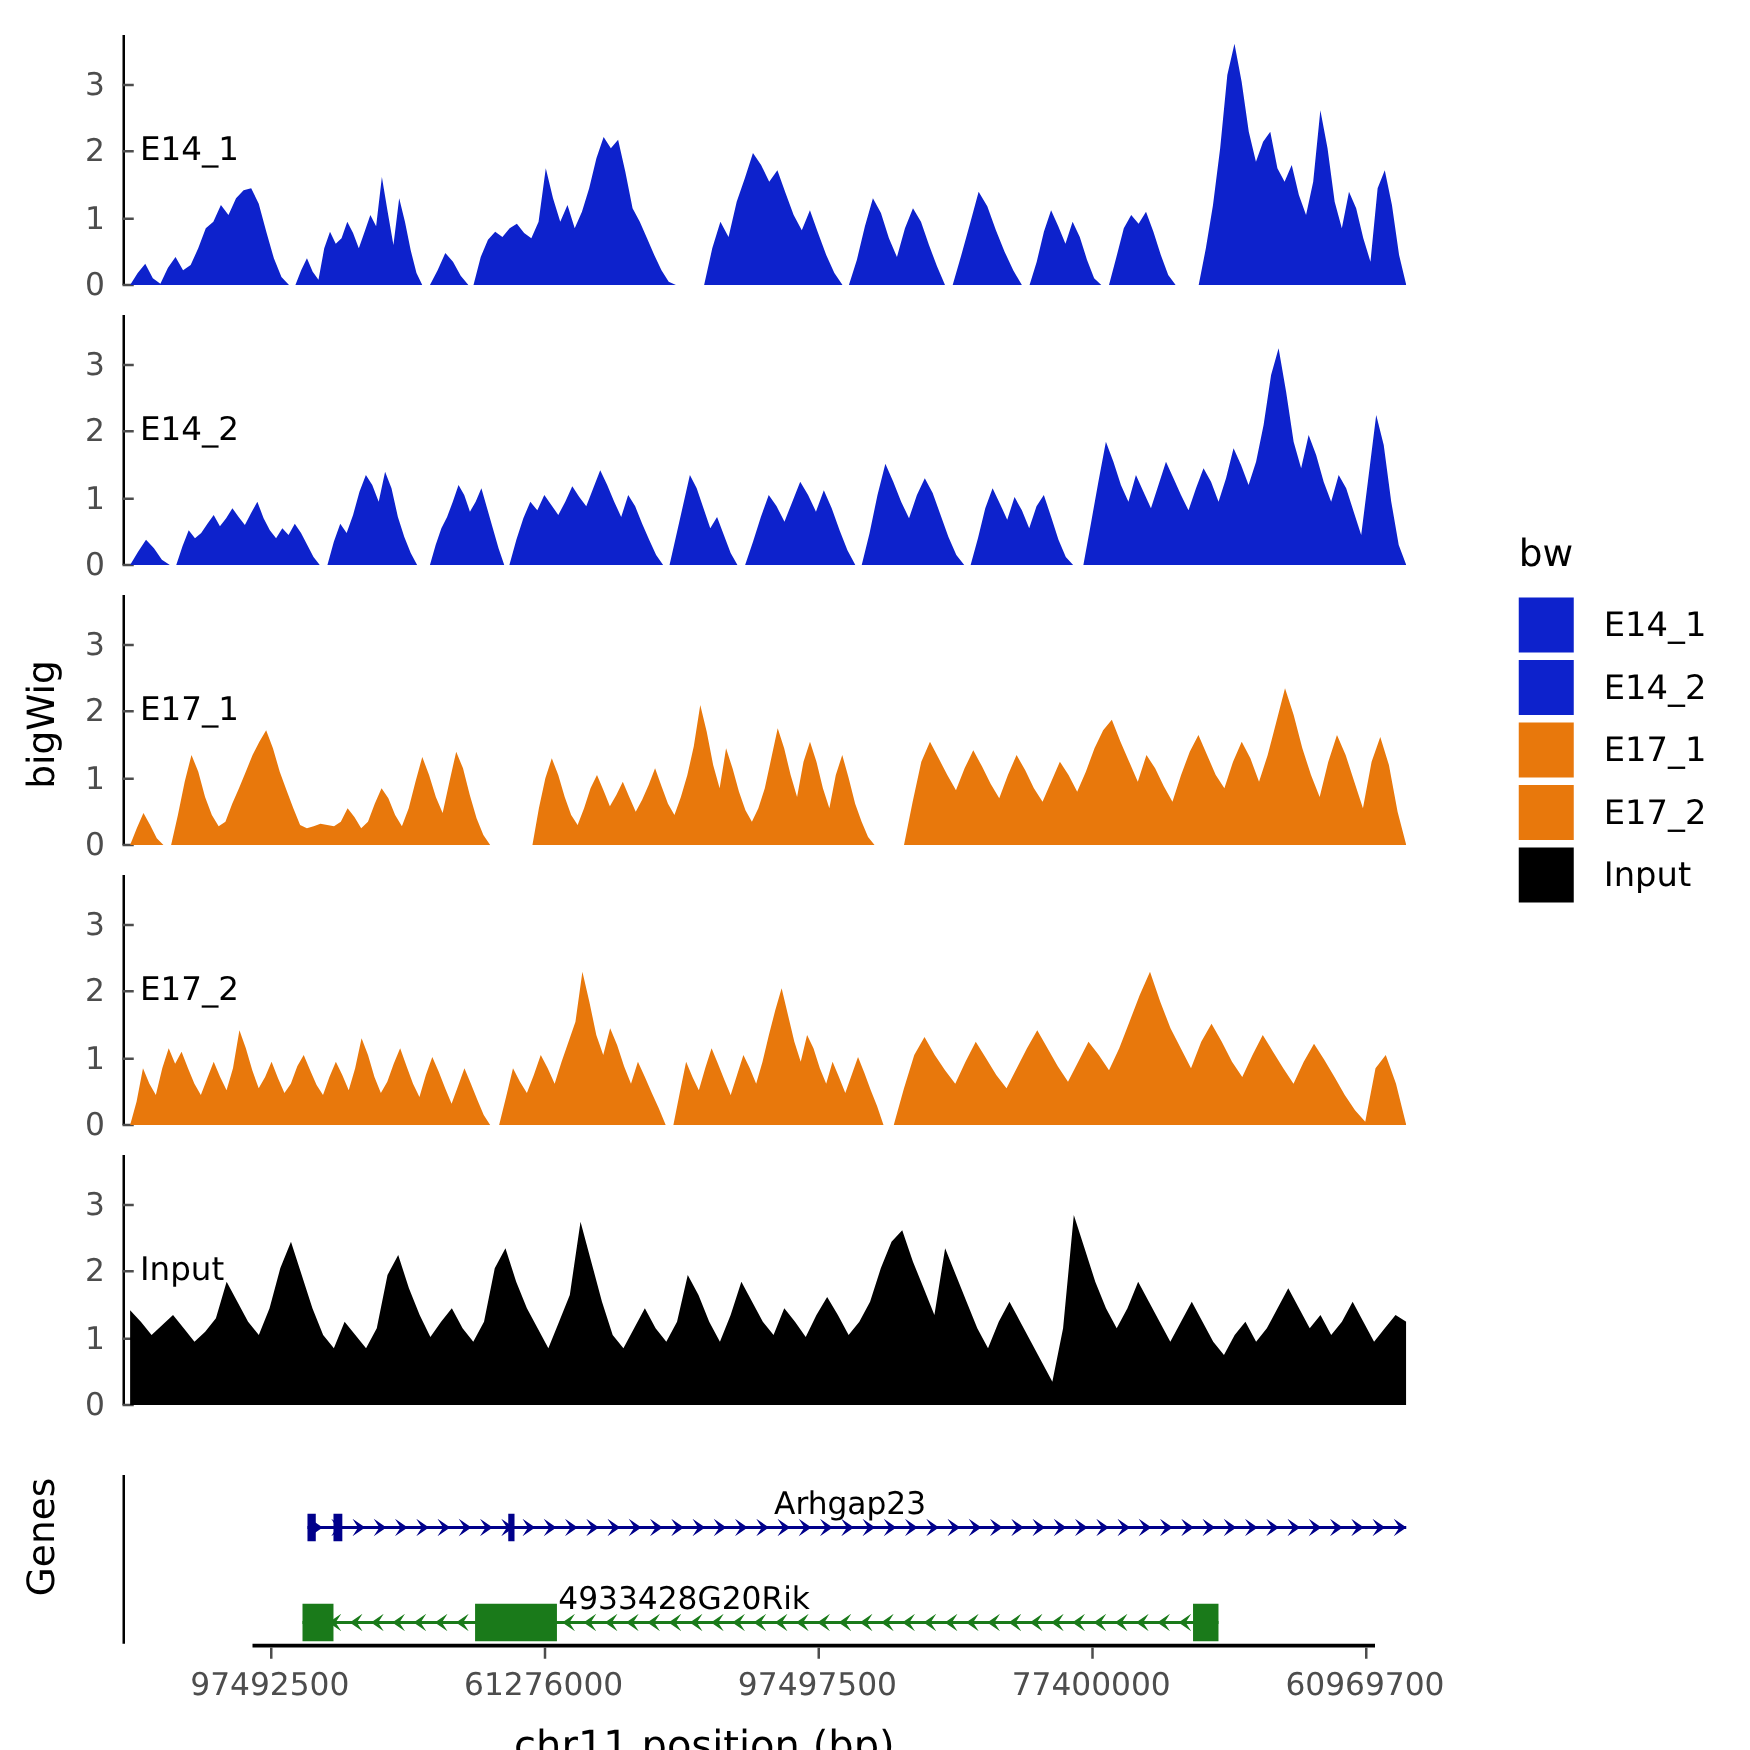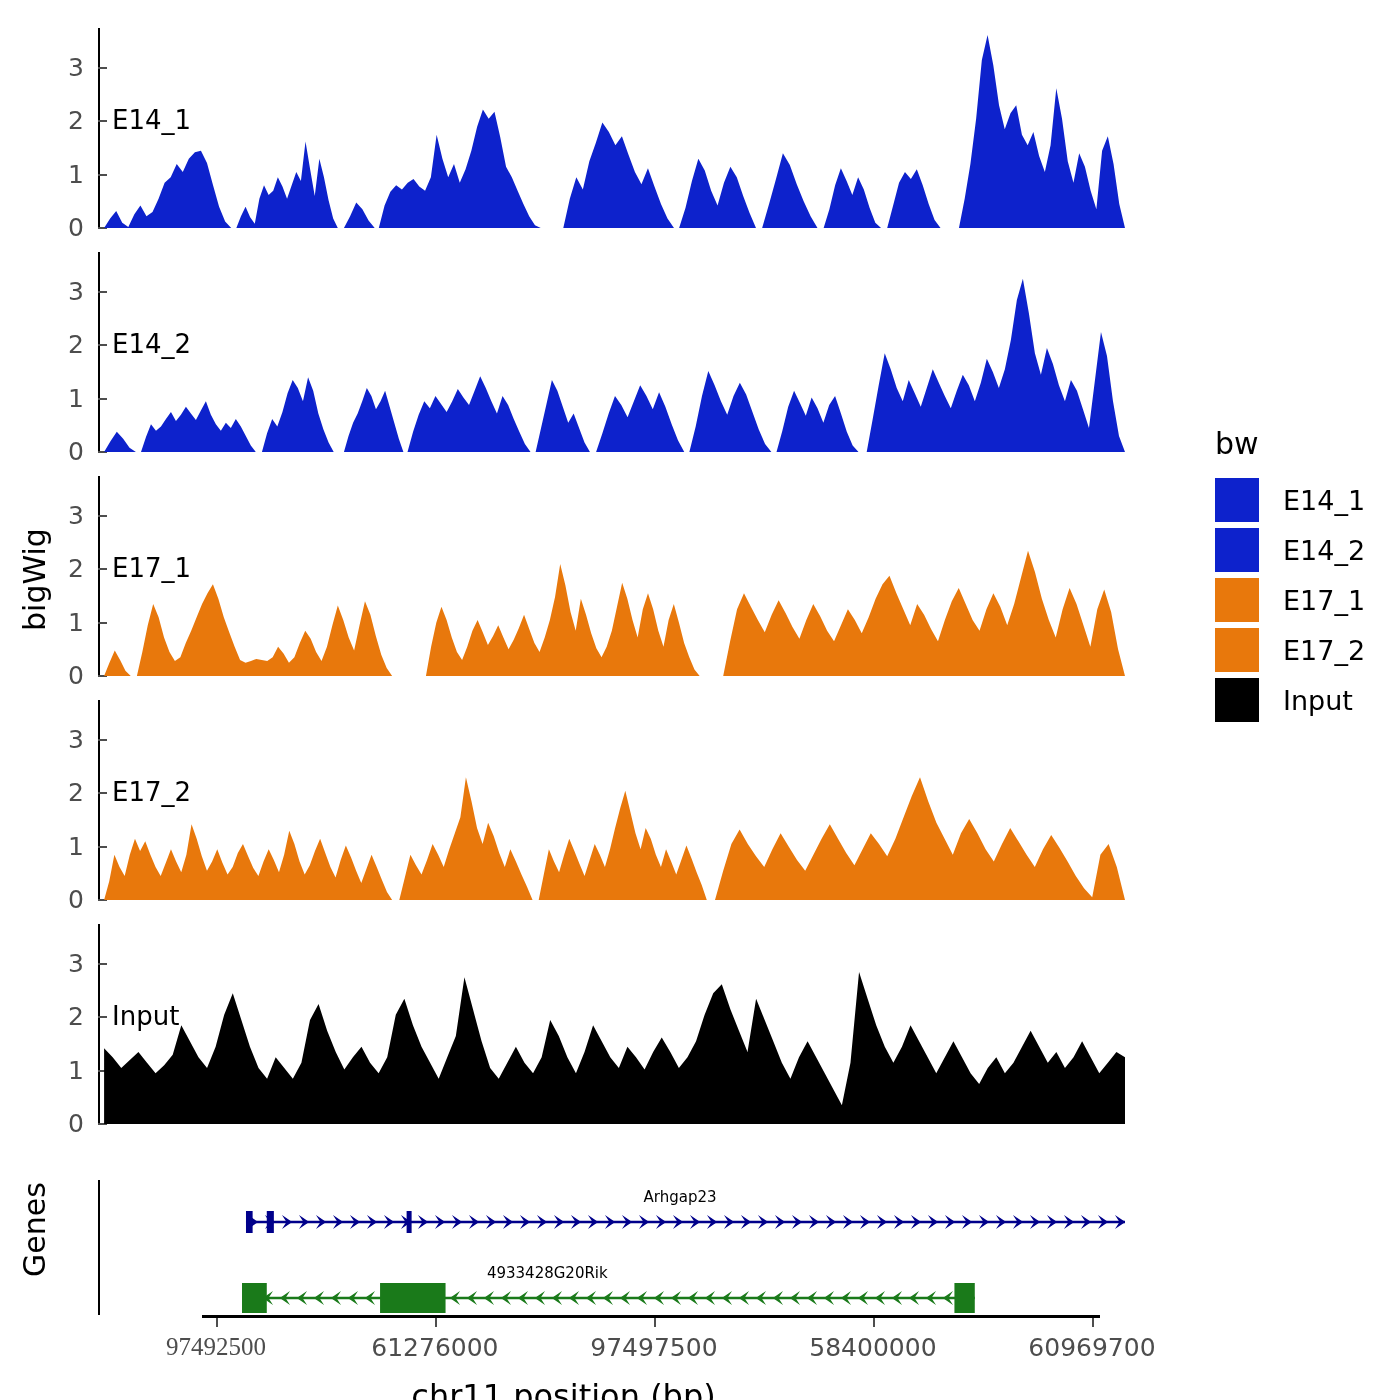--- a/index.html
+++ b/index.html
@@ -31,21 +31,21 @@
   .xtick{position:absolute;width:2px;height:9px;background:#4d4d4d;}
   .xticklabel{position:absolute;font-size:25px;color:#4d4d4d;text-align:center;
      white-space:nowrap;transform:translateX(-50%);}
   .xaxis-title{position:absolute;width:1400px;text-align:center;font-size:32px;color:#000;}
 
   .legend-title{position:absolute;font-size:30px;color:#000;}
   .legend-row{position:absolute;display:flex;align-items:center;}
   .legend-swatch{width:44px;height:44px;flex:0 0 auto;}
   .legend-text{margin-left:24px;font-size:27px;color:#000;white-space:nowrap;}
 
-  .genename{position:absolute;font-size:15px;color:#000;white-space:nowrap;
+  .genename{position:absolute;font-size:25px;color:#000;white-space:nowrap;
      transform:translateX(-50%);}
   svg{display:block;}
 </style>
 </head>
 <body>
 
 <div id="stage">
 
   <div class="ylab-bigwig">bigWig</div>
   <div class="ylab-genes">Genes</div>
@@ -299,27 +299,27 @@
         <rect x="280.06" y="103" width="65.49000000000001" height="30" fill="#1A7A1A"></rect>
         <rect x="854.4250000000001" y="103" width="20.354999999999905" height="30" fill="#1A7A1A"></rect>
       </svg>
       <div class="genename" style="left: 582.075px; top: 8px;">Arhgap23</div>
       <div class="genename" style="left: 449.325px; top: 84px;">4933428G20Rik</div>
     </div>
 
   <div id="xaxis">
       <div class="xaxis-line" style="left: 202px; top: 1315px; width: 898px;"></div>
       <div class="xtick" style="left: 215.889px; top: 1318px;"></div>
-      <div class="xticklabel" style="left: 215.889px; top: 1333px; font-family: Liberation Serif, serif;">97492500</div>
+      <div class="xticklabel" style="left: 215.889px; top: 1333px;">97492500</div>
       <div class="xtick" style="left: 434.906px; top: 1318px;"></div>
       <div class="xticklabel" style="left: 434.906px; top: 1333px;">61276000</div>
       <div class="xtick" style="left: 653.923px; top: 1318px;"></div>
       <div class="xticklabel" style="left: 653.923px; top: 1333px;">97497500</div>
       <div class="xtick" style="left: 872.94px; top: 1318px;"></div>
-      <div class="xticklabel" style="left: 872.94px; top: 1333px;">58400000</div>
+      <div class="xticklabel" style="left: 872.94px; top: 1333px;">77400000</div>
       <div class="xtick" style="left: 1091.96px; top: 1318px;"></div>
       <div class="xticklabel" style="left: 1091.96px; top: 1333px;">60969700</div>
     </div>
   <div class="xaxis-title" id="xaxis-title" style="left: 0px; top: 1377px; width: 1127px;">chr11 position (bp)</div>
 
   <div class="legend-title" id="legend-title" style="left: 1215px; top: 426px; text-align: center;">bw</div>
   <div id="legend">
       <div class="legend-row" style="left: 1215px; top: 478px;">
         <div class="legend-swatch" style="background: rgb(13, 34, 204);"></div>
         <div class="legend-text">E14_1</div>

